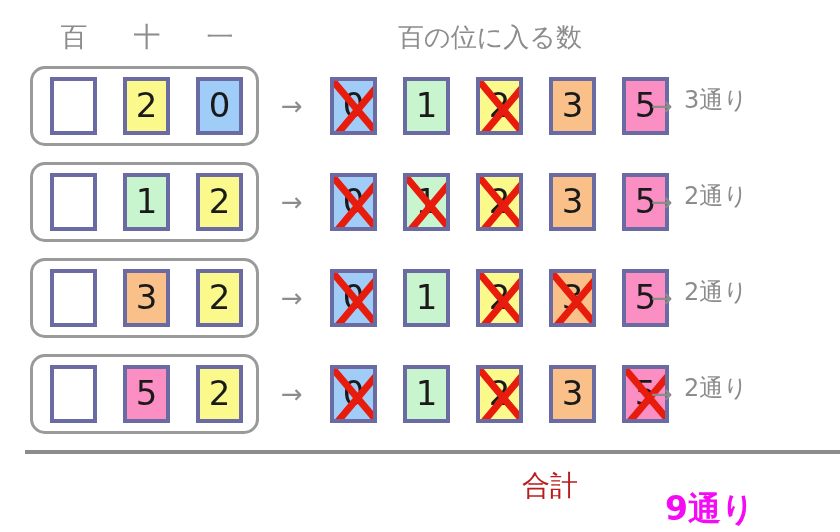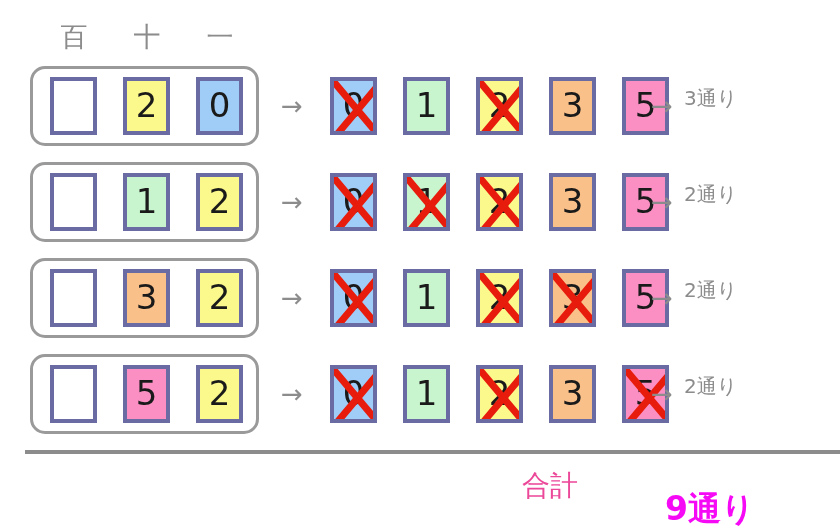--- a/index.html
+++ b/index.html
@@ -130,41 +130,41 @@
     pointer-events: none;
   }
 
   
   .result {
     position: absolute;
     left: 684px;
     top: 22px;
     width: 140px;
     color: #8c8c8c;
-    font-size: 20px;
+    font-size: 24px;
     line-height: 1;
     white-space: nowrap;
   }
 
   
   .divider {
     position: absolute;
     left: 25px;
     top: 450px;
     width: 815px;
     height: 4px;
     background: #8c8c8c;
   }
   .total-label {
     position: absolute;
     left: 490px;
     top: 472px;
     width: 120px;
     text-align: center;
-    color: #ec4899;
+    color: #b91c1c;
     font-size: 28px;
     line-height: 1;
     white-space: nowrap;
   }
   .total-value {
     position: absolute;
     left: 665px;
     top: 468px;
     width: 160px;
     color: #f60af6;
@@ -177,20 +177,21 @@
 </style>
 </head>
 <body>
 
 <div id="stage">
 
   <div class="col-head head-h">百</div>
   <div class="col-head head-t">十</div>
   <div class="col-head head-o">一</div>
 
+  <div class="right-head">百の位に入る数</div>
 
   <div id="rows-host">
       <div class="row" style="top: 66px;">
         <div class="place-group">
           <div class="cell  g1" style="background:#ffffff">
             <div class="glyph"></div>
           </div>
           <div class="cell  g2" style="background:#fbf88c">
             <div class="glyph">2</div>
           </div>

